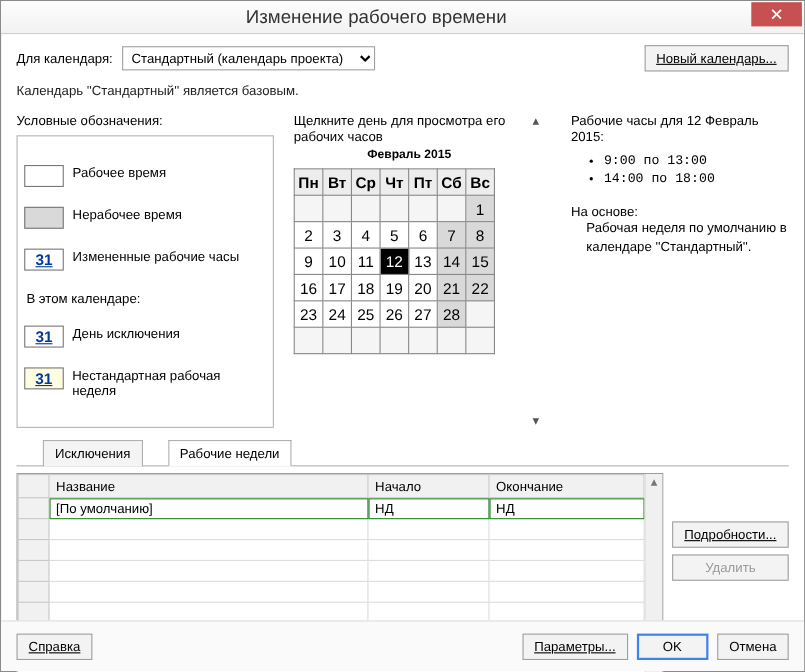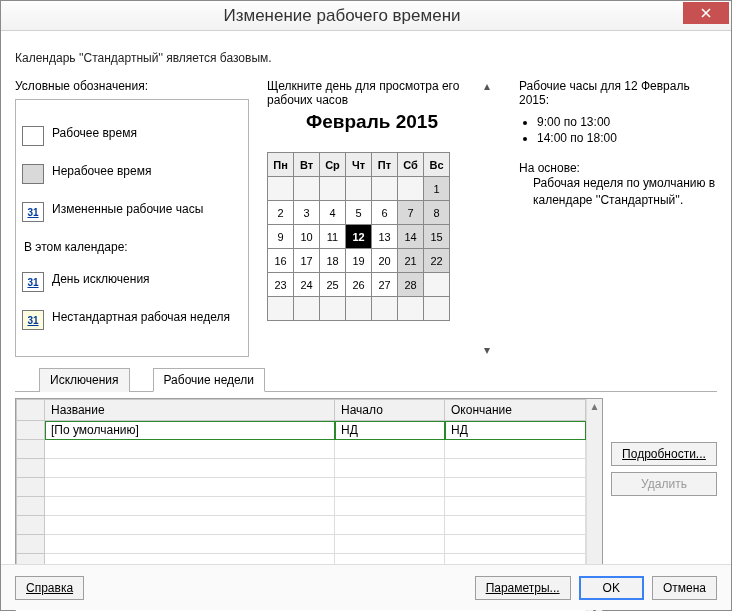--- a/index.html
+++ b/index.html
@@ -12,39 +12,39 @@
   .content { padding: 10px 14px 0 14px; }
   .row1 { display: flex; align-items: center; gap: 8px; }
   select.combo { height: 22px; width: 230px; border: 1px solid #a0a0a0; background: #fff; padding: 1px 4px; }
   .btn { height: 24px; border: 1px solid #9e9e9e; background: #f3f3f3; padding: 0 10px; cursor: pointer; }
   .subtext { margin: 10px 0 14px 0; color: #222; }
   .mid { display: flex; gap: 18px; }
   .legend { width: 234px; }
   .legend h { display:block; margin-bottom: 6px; }
   .legbox { border: 1px solid #b5b5b5; padding: 8px 6px; }
   .legitem { display: flex; gap: 8px; margin: 18px 0; }
-  .sw { width: 22px; height: 20px; border: 1px solid #777; display:flex; align-items:center; justify-content:center; font-size:10px; font-weight:bold; }
+  .sw { width: 36px; height: 20px; border: 1px solid #777; display:flex; align-items:center; justify-content:center; font-size:14px; font-weight:bold; }
   .sw.white { background:#fff; }
   .sw.gray { background:#d9d9d9; }
   .sw.num { background:#fff; text-decoration: underline; color:#003a9e; }
   .legsub { margin: 8px 0 4px 2px; }
   .calwrap { width: 210px; }
   .calinstr { margin-bottom: 4px; }
-  .calhead { text-align:center; font-weight:bold; font-size:19px; margin-bottom:19px; }
+  .calhead { text-align:center; font-weight:bold; font-size:11px; margin-bottom:6px; }
   table.cal { border-collapse: collapse; }
-  table.cal th, table.cal td { width: 26px; height: 24px; border: 1px solid #888; text-align:center; font-size:11px; }
+  table.cal th, table.cal td { width: 26px; height: 24px; border: 1px solid #888; text-align:center; font-size:14px; }
   table.cal th { background:#ededed; font-weight:bold; }
   td.we { background:#d9d9d9; }
-  td.sel { background:#000; color:#fff; font-weight:bold; }
+  td.sel { background:#000; color:#fff; font-weight:normal; }
   td.empty { background:#f5f5f5; color:#aaa; }
   .vscroll { width:16px; display:flex; flex-direction:column; justify-content:space-between; align-items:center; margin-left:2px; color:#555; }
   .info { flex:1; padding-left: 6px; }
   .info .hd { margin-bottom: 8px; }
   .info ul { margin: 0 0 16px 14px; padding:0; }
-  .info li { list-style: disc; margin: 2px 4px; }
+  .info li { list-style: disc; margin: 2px 16px; font-family: Liberation Mono, monospace; }
   .basedtxt { margin-left: 14px; line-height:1.4; }
   .tabs { margin-top: 10px; display:flex; border-bottom:1px solid #b0b0b0; }
   .tab { padding: 4px 10px; border:1px solid #b0b0b0; border-bottom:none; background:#f4f4f4; margin-right:-1px; position:relative; top:1px;margin-left:24px; }
   .tab.active { background:#fff; border-bottom:1px solid #fff; }
   .gridwrap { display:flex; gap:8px; margin-top:6px; }
   .grid { flex:1; border:1px solid #9e9e9e; height: 219px; position:relative; background:#fff; }
   table.g { border-collapse: collapse; width: calc(100% - 16px); }
   table.g th { background:#f1f1f1; border:1px solid #c8c8c8; text-align:left; padding:3px 6px; font-weight:normal; height:20px; }
   table.g td { border:1px solid #ddd; padding:2px 6px; height:19px; }
   table.g td.rh { background:#f1f1f1; width:28px; border:1px solid #c8c8c8; }
@@ -64,20 +64,28 @@
   <div class="titlebar">
     <div class="title">Изменение рабочего времени</div>
     <div class="close-btn">
       <svg viewBox="0 0 10 10">
           <path d="M1 1 L9 9 M9 1 L1 9" stroke="#fff" stroke-width="1.6"></path>
         </svg>
     </div>
   </div>
 
   <div class="content">
+    <div class="row1">
+      <span>Для календаря:</span>
+      <select class="combo">
+        <option>Стандартный (календарь проекта)</option>
+      </select>
+      <div style="flex:1"></div>
+      <button class="btn"><span class="underline-key">Новый календарь...</span></button>
+    </div>
     <div class="subtext">Календарь ''Стандартный'' является базовым.</div>
 
     <div class="mid">
 
       <div class="legend">
         <h>Условные обозначения:</h>
         <div class="legbox">
           <div class="legitem">
               <div class="sw white"></div>
               <span>Рабочее время</span>

